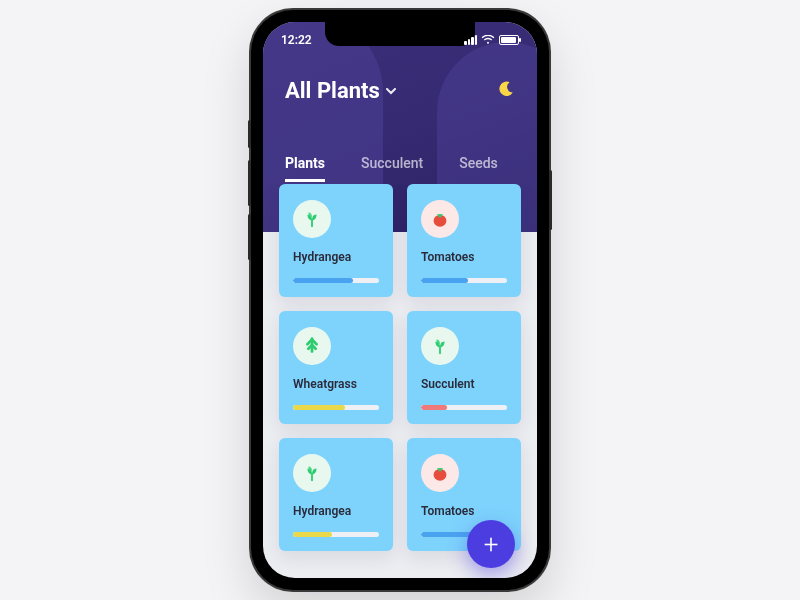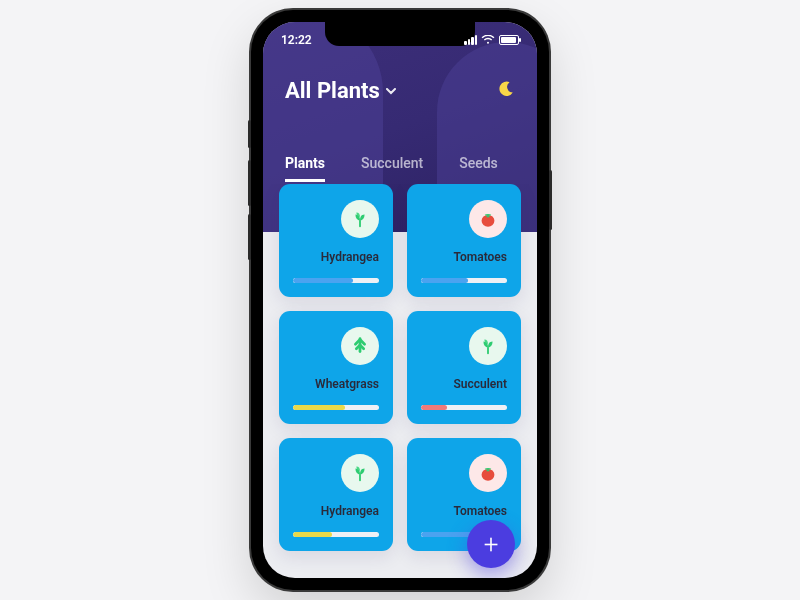--- a/index.html
+++ b/index.html
@@ -77,24 +77,24 @@
   }
   .tab { color:rgba(255,255,255,0.65); font-size:14px; font-weight:500; padding-bottom:8px; cursor:pointer; }
   .tab.active { color:#fff; font-weight:700; border-bottom:3px solid #fff; }
   .content {
     position:absolute; top:162px; left:0; right:0; bottom:0;
     padding: 0 16px;
     overflow:hidden;
   }
   .grid { display:grid; grid-template-columns:1fr 1fr; gap:14px; }
   .card {
-    background:#0ea5e9; border-radius:11px;
+    background:#7dd3fc; border-radius:6px;
     box-shadow: 0 6px 18px rgba(40,30,90,0.10);
     padding: 16px 14px 14px;
-    display:flex; flex-direction:column; align-items:flex-end;
+    display:flex; flex-direction:column; align-items:flex-start;
     cursor:pointer;
   }
   .icon-wrap {
     width:38px; height:38px; border-radius:50%;
     display:flex; align-items:center; justify-content:center;
     margin-bottom:12px;
   }
   .card-name { font-size:12px; font-weight:600; color:#2a2a3a; margin-bottom:14px; }
   .progress { width:100%; height:5px; background:#eef0f5; border-radius:3px; overflow:hidden; }
   .progress-fill { height:100%; border-radius:3px; }

